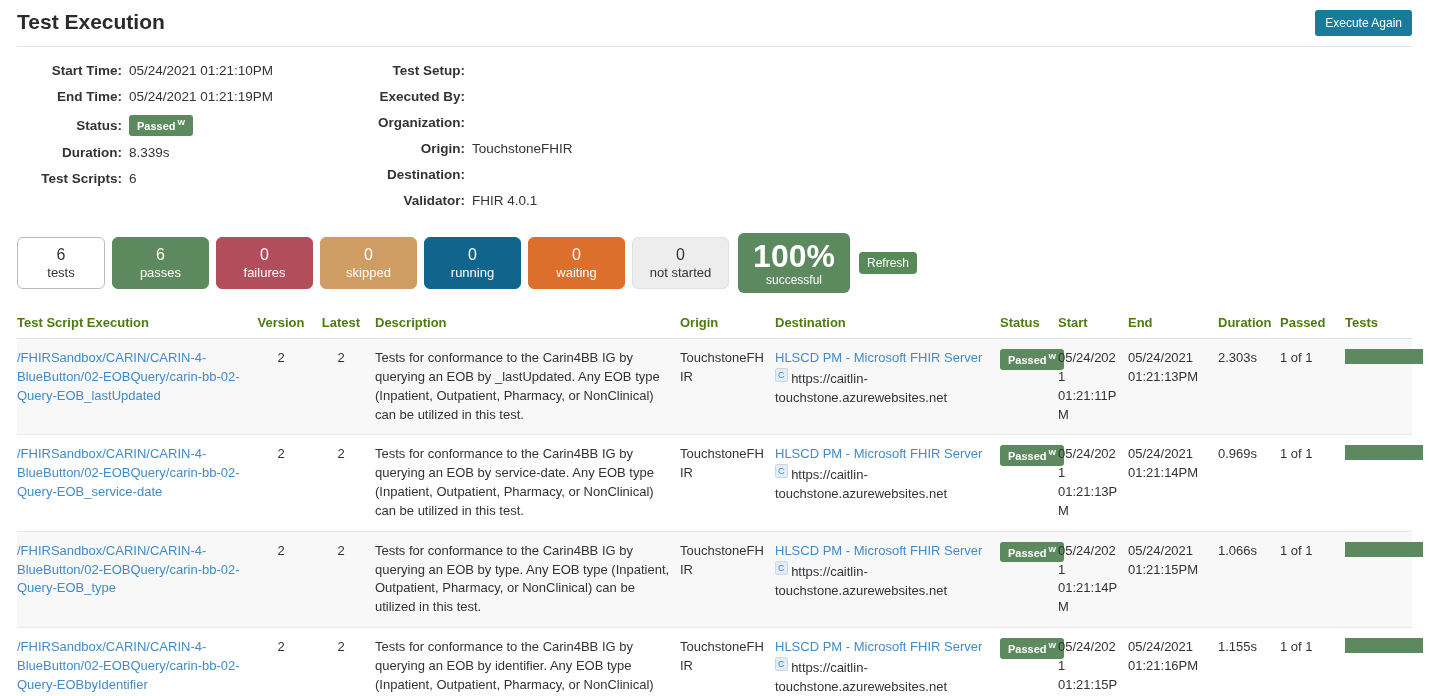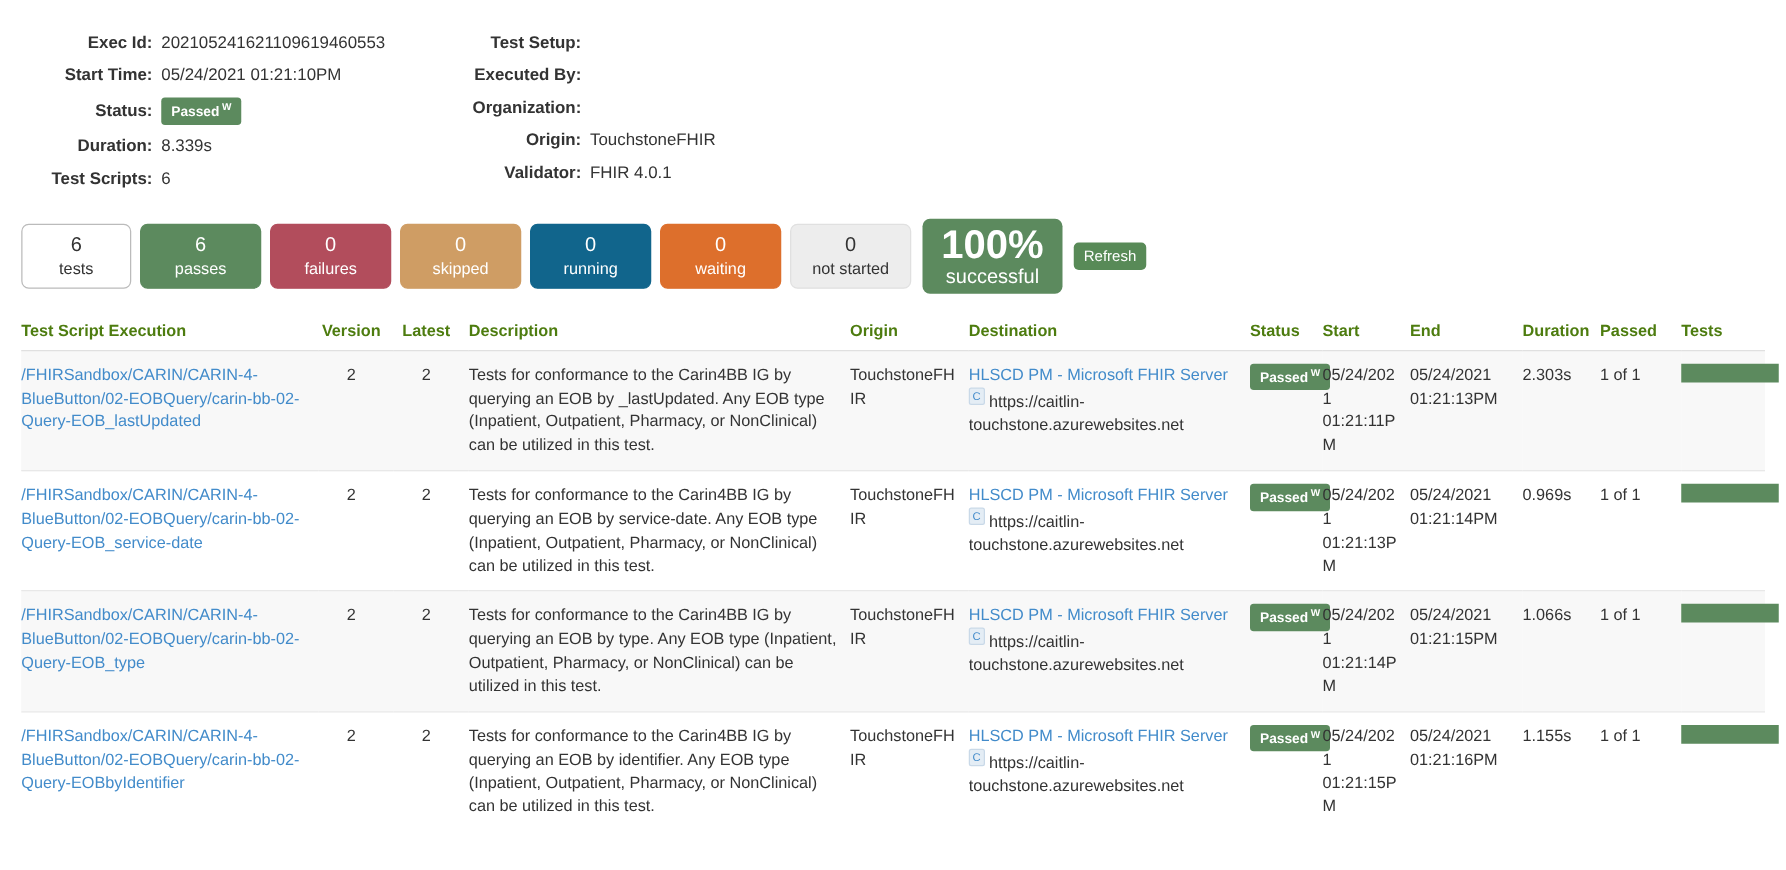--- a/index.html
+++ b/index.html
@@ -52,21 +52,21 @@
   .boxes .sum-box:first-child { width: 88px; }
   .sum-count { font-size: 16px; }
   .sum-label { font-size: 13px; }
   .pct-box {
     margin-left: 9px; width: 112px; height: 60px; border-radius: 6px;
     background: var(--pass-green, #5c8a5e); color: #fff;
     display: flex; flex-direction: column; justify-content: center; align-items: center;
     line-height: 1.1;
   }
   .pct-count { font-size: 32px; font-weight: bold; }
-  .pct-label { font-size: 16px; }
+  .pct-label { font-size: 12px; }
   .btn-refresh {
     margin-left: 9px; background: var(--refresh-green, #588a57); color: #fff;
     border: none; font-family: inherit; font-size: 12px; padding: 4px 8px;
     border-radius: 4px; cursor: pointer;
   }
 
   
   table.results {
     margin-top: 14px; border-collapse: collapse; table-layout: fixed; width: 1395px;
     font-size: 13px;
@@ -89,32 +89,36 @@
     border-radius: 2px; vertical-align: super;
   }
   .tests-bar-wrap { width: 78px; height: 15px; background: #fff0; }
   .tests-bar { width: 100%; height: 15px; background: var(--pass-green, #5c8a5e); }
 </style>
 </head>
 <body>
 
 <div class="page">
 
+  <div class="page-header">
+    <div class="page-title">Test Execution</div>
+    <button class="btn-execute">Execute Again</button>
+  </div>
 
   <div class="details">
     <div class="details-left">
       <div class="drow">
-        <span class="dlabel">Exec Id:</span>
-        <span class="dvalue">202105241621109619460553</span>
-      </div>
-      <div class="drow">
         <span class="dlabel">Start Time:</span>
         <span class="dvalue">05/24/2021 01:21:10PM</span>
       </div>
       <div class="drow">
+        <span class="dlabel">End Time:</span>
+        <span class="dvalue">05/24/2021 01:21:19PM</span>
+      </div>
+      <div class="drow">
         <span class="dlabel">Status:</span>
         <span class="dvalue"><span class="badge-passed"><span>Passed</span><sup>W</sup></span></span>
       </div>
       <div class="drow">
         <span class="dlabel">Duration:</span>
         <span class="dvalue">8.339s</span>
       </div>
       <div class="drow">
         <span class="dlabel">Test Scripts:</span>
         <span class="dvalue">6</span>
@@ -128,20 +132,24 @@
         <span class="dlabel">Executed By:</span>
         <span class="dvalue"></span>
       </div>
       <div class="drow">
         <span class="dlabel">Organization:</span>
         <span class="dvalue"></span>
       </div>
       <div class="drow">
         <span class="dlabel">Origin:</span>
         <span class="dvalue">TouchstoneFHIR</span>
+      </div>
+      <div class="drow">
+        <span class="dlabel">Destination:</span>
+        <span class="dvalue"></span>
       </div>
       <div class="drow">
         <span class="dlabel">Validator:</span>
         <span class="dvalue">FHIR 4.0.1</span>
       </div>
     </div>
   </div>
 
   <div class="summary-row">
     <div class="boxes" id="summary-boxes">

